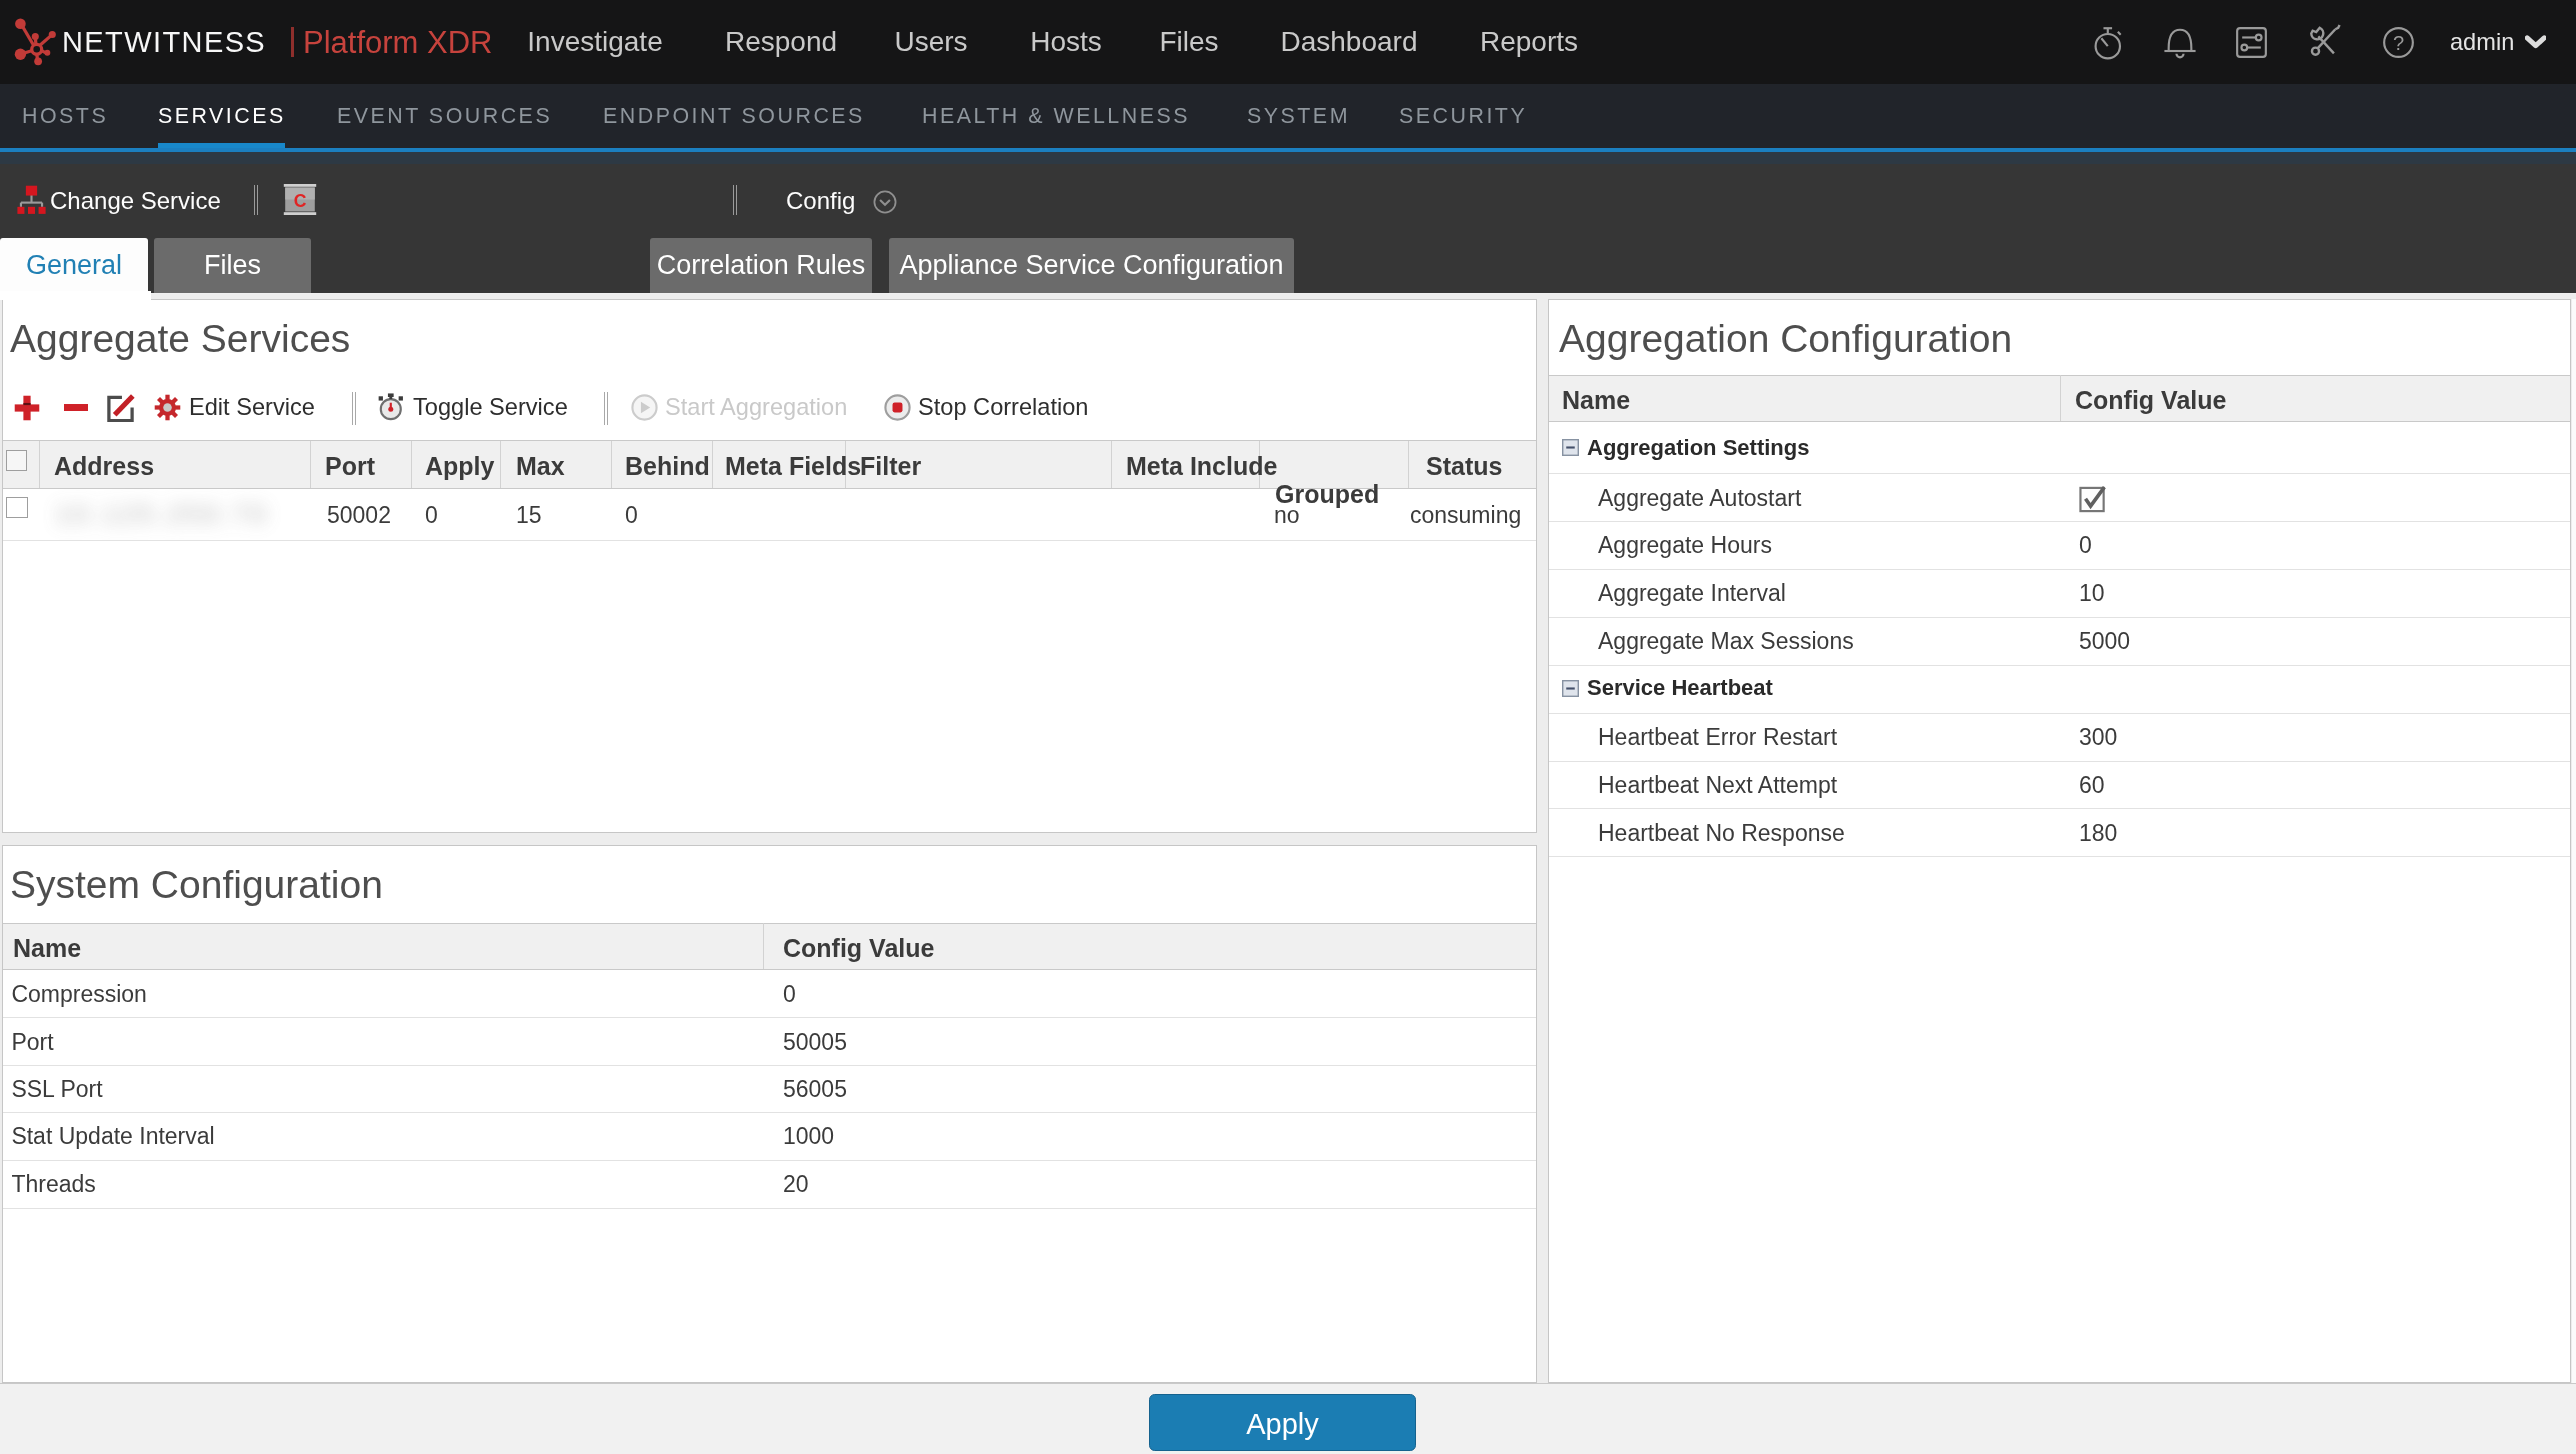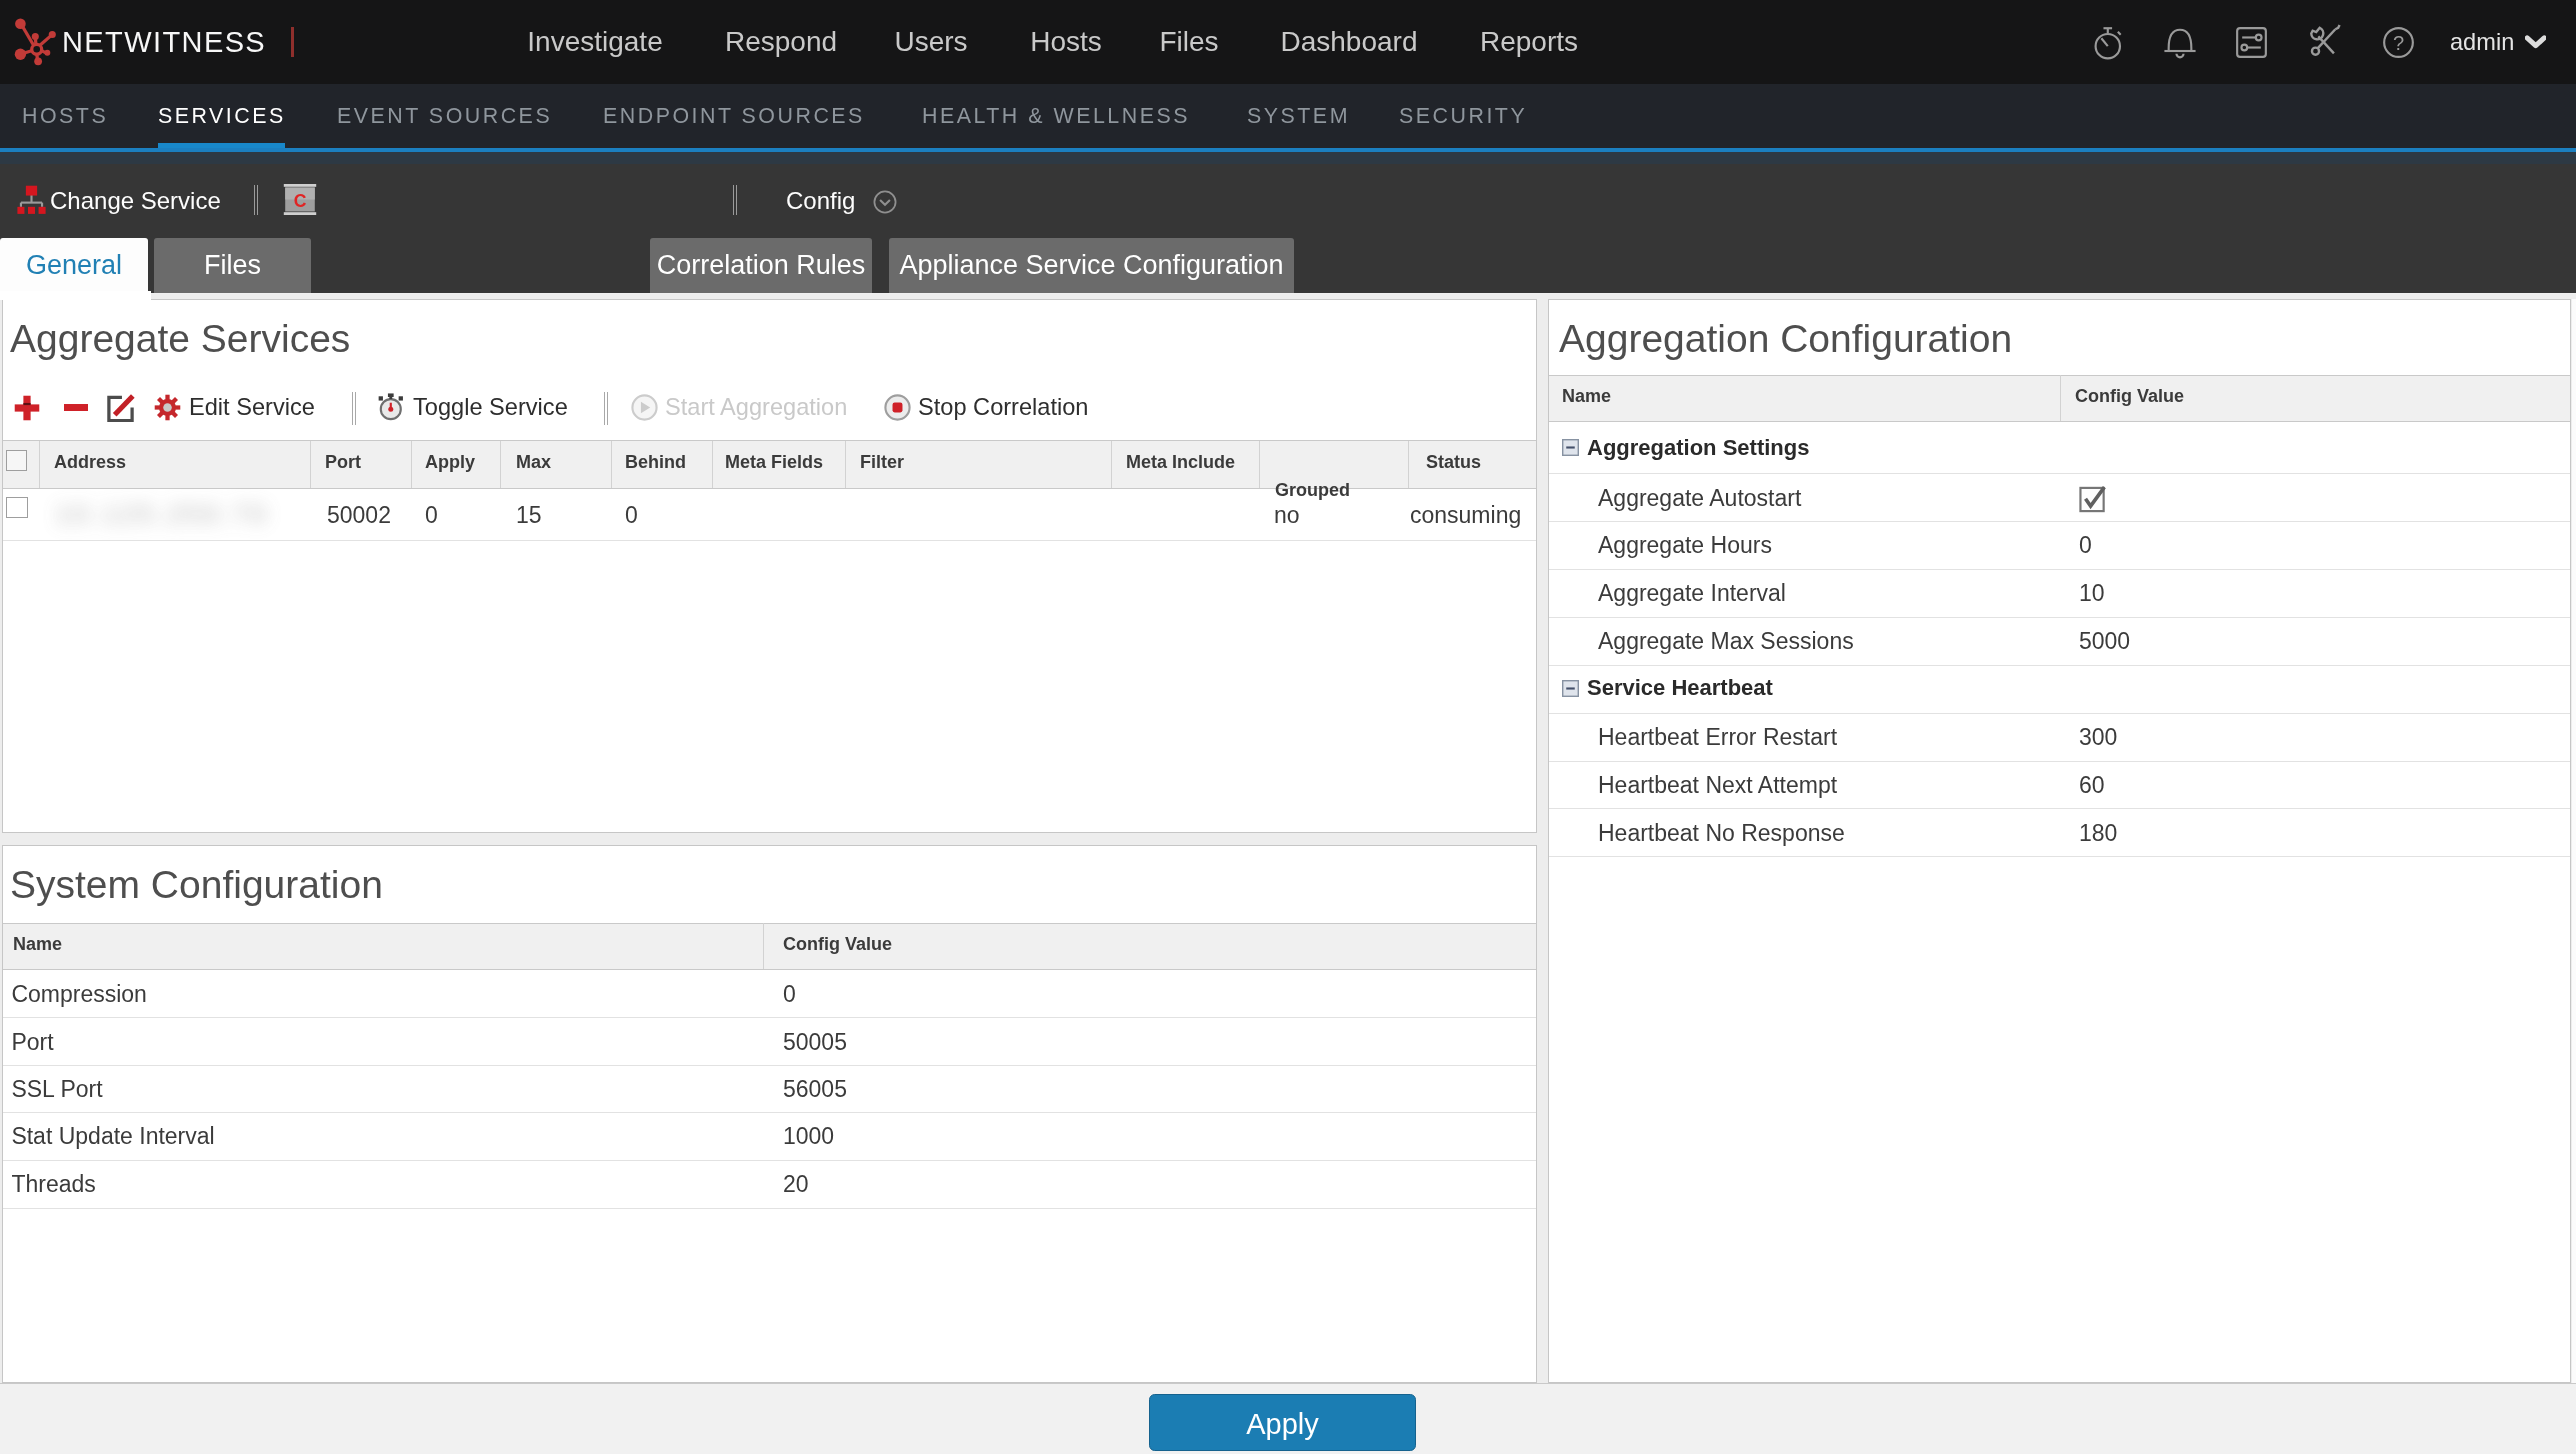--- a/index.html
+++ b/index.html
@@ -28,21 +28,21 @@
 #tab-general { background:#fdfdfd; color:#2180b4; }
 
 #content { position:absolute; left:0; top:294px; width:2576px; height:1089px; background:#ededed; }
 .panel { position:absolute; background:#ffffff; border:0.7px solid #c6c6c6; }
 #panel1 { left:2.1px; top:299px; width:1535px; height:534px; }
 #panel2 { left:2.1px; top:845px; width:1535px; height:538px; }
 #panel3 { left:1548px; top:299px; width:1023px; height:1084px; }
 .panel-h { position:absolute; font-size:39px; color:#4e4e4e; white-space:nowrap; }
 
 .thead { position:absolute; background:#f0f0f0; border-top:0.7px solid #c9c9c9; border-bottom:0.7px solid #c9c9c9; }
-.th { position:absolute; font-weight:bold; font-size:18px; color:#3b3b3b; white-space:nowrap; }
+.th { position:absolute; font-weight:bold; font-size:25px; color:#3b3b3b; white-space:nowrap; }
 .td { position:absolute; font-size:23px; color:#3b3b3b; white-space:nowrap; }
 .vline { position:absolute; width:0.7px; background:#d2d2d2; }
 .hline { position:absolute; height:0.7px; background:#e2e2e2; }
 .toolbar-txt { position:absolute; font-size:23.6px; color:#2e2e2e; white-space:nowrap; }
 .toolbar-dim { color:#c9c9c9; }
 .tsep { position:absolute; width:3.6px; height:33px; border-left:1.4px solid #a8a8a8; border-right:1.4px solid #a8a8a8; }
 .cb { position:absolute; border:1.4px solid #9e9e9e; background:#fff; }
 .group-t { position:absolute; font-weight:bold; font-size:22px; color:#2a2a2a; white-space:nowrap; }
 
 #footer { position:absolute; left:0; top:1383px; width:2576px; height:71px; background:#f1f1f1; border-top:1.4px solid #c9c9c9; }
@@ -68,20 +68,21 @@
       <circle cx="10" cy="11" r="7.5"></circle>
       <circle cx="31" cy="29" r="5"></circle>
       <circle cx="55" cy="26" r="5"></circle>
       <circle cx="10" cy="54" r="8"></circle>
       <circle cx="48" cy="52" r="4.2"></circle>
       <circle cx="35" cy="64" r="5.5"></circle>
     </g>
   </svg>
   <span id="logo-text">NETWITNESS</span>
   <div id="logo-sep"></div>
+  <span id="logo-xdr">Platform XDR</span>
   <span class="tn-item" style="left:595px">Investigate</span>
   <span class="tn-item" style="left:781px">Respond</span>
   <span class="tn-item" style="left:931px">Users</span>
   <span class="tn-item" style="left:1066px">Hosts</span>
   <span class="tn-item" style="left:1189px">Files</span>
   <span class="tn-item" style="left:1349px">Dashboard</span>
   <span class="tn-item" style="left:1529px">Reports</span>
 
   <svg class="abs" style="left:2092px;top:26px" width="33" height="36" viewBox="0 0 46 50">
     <g stroke="#9a9a9a" stroke-width="3" fill="none">

